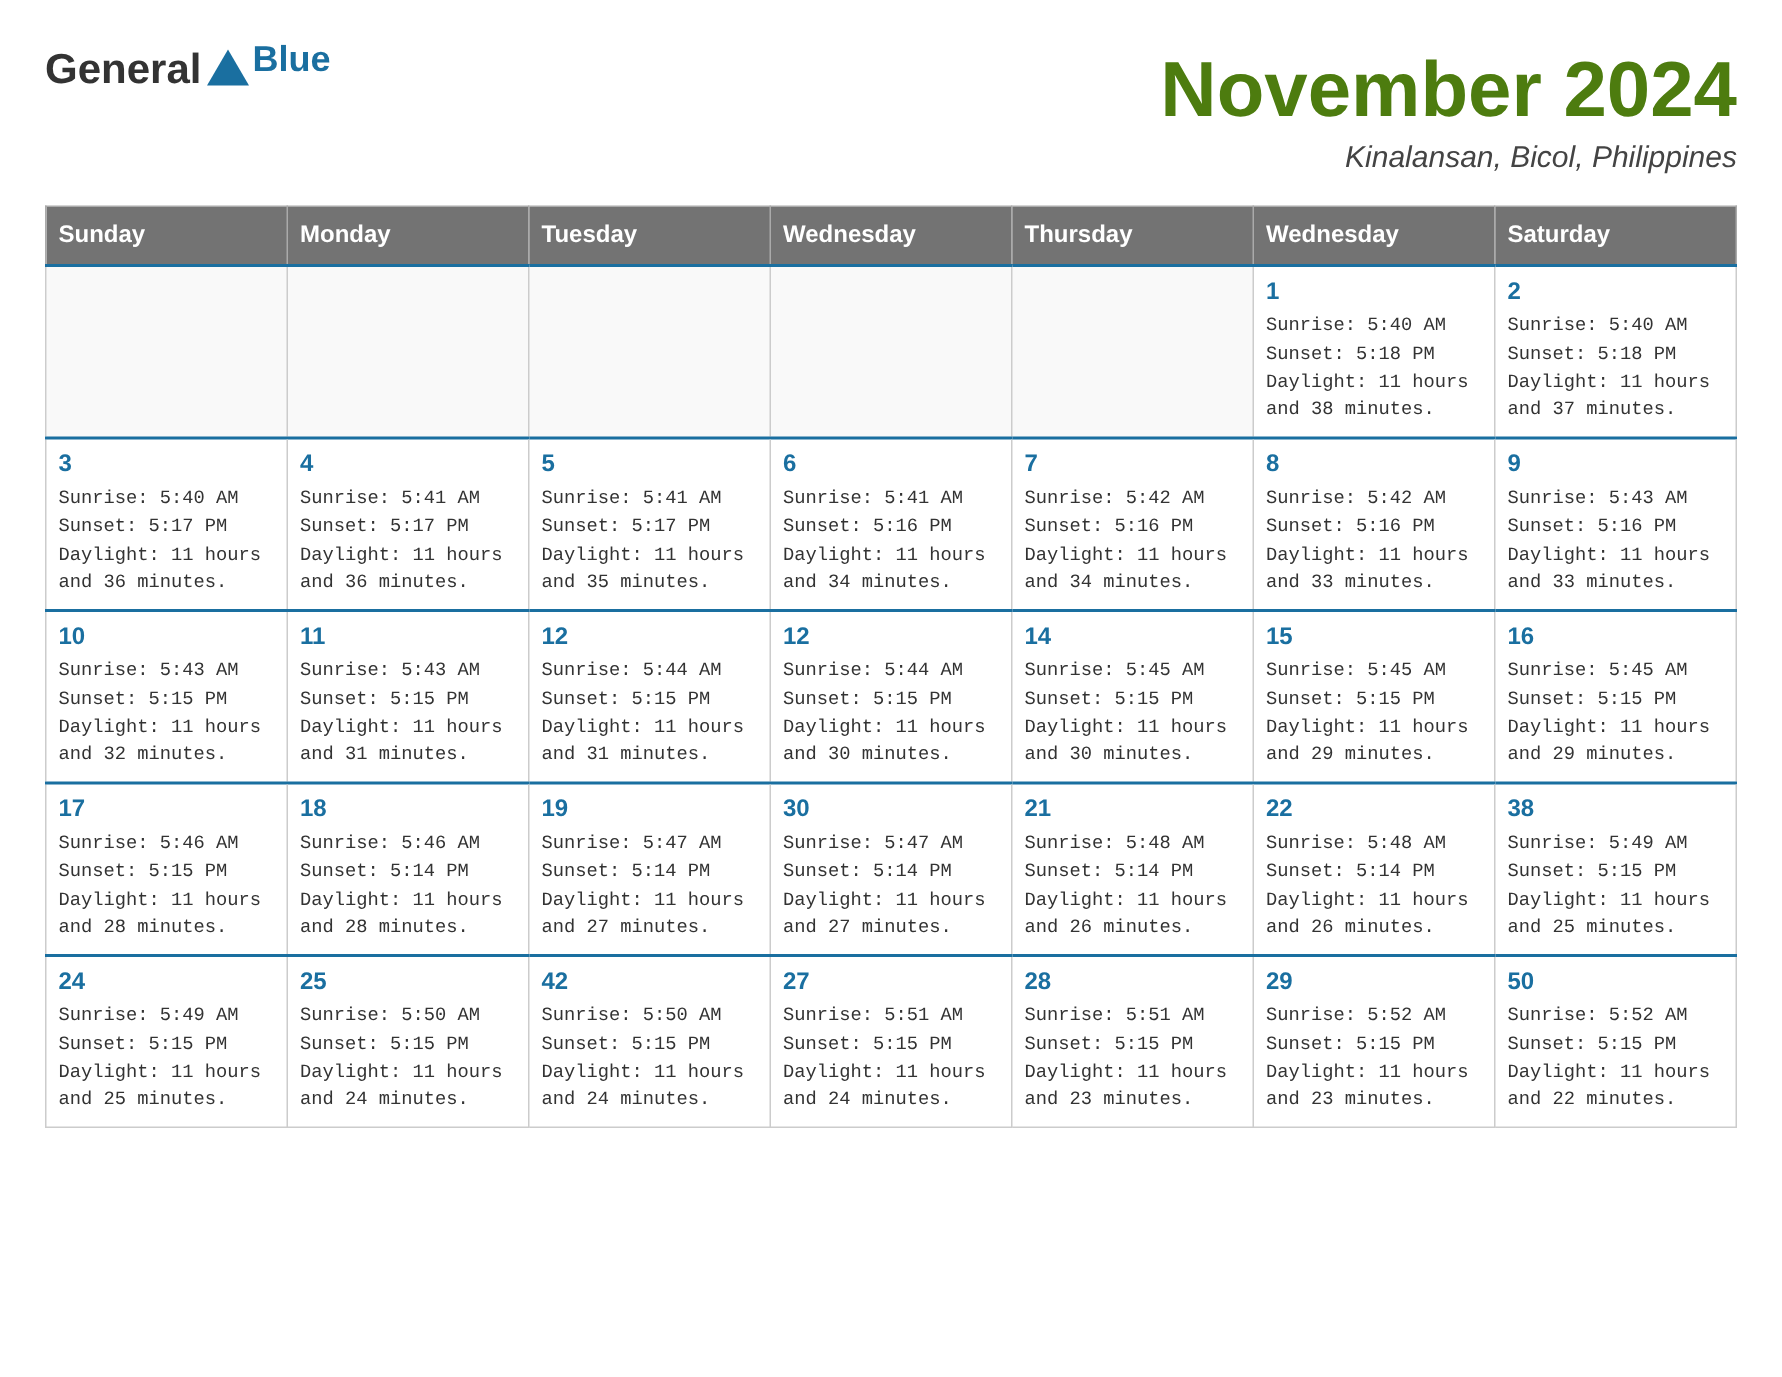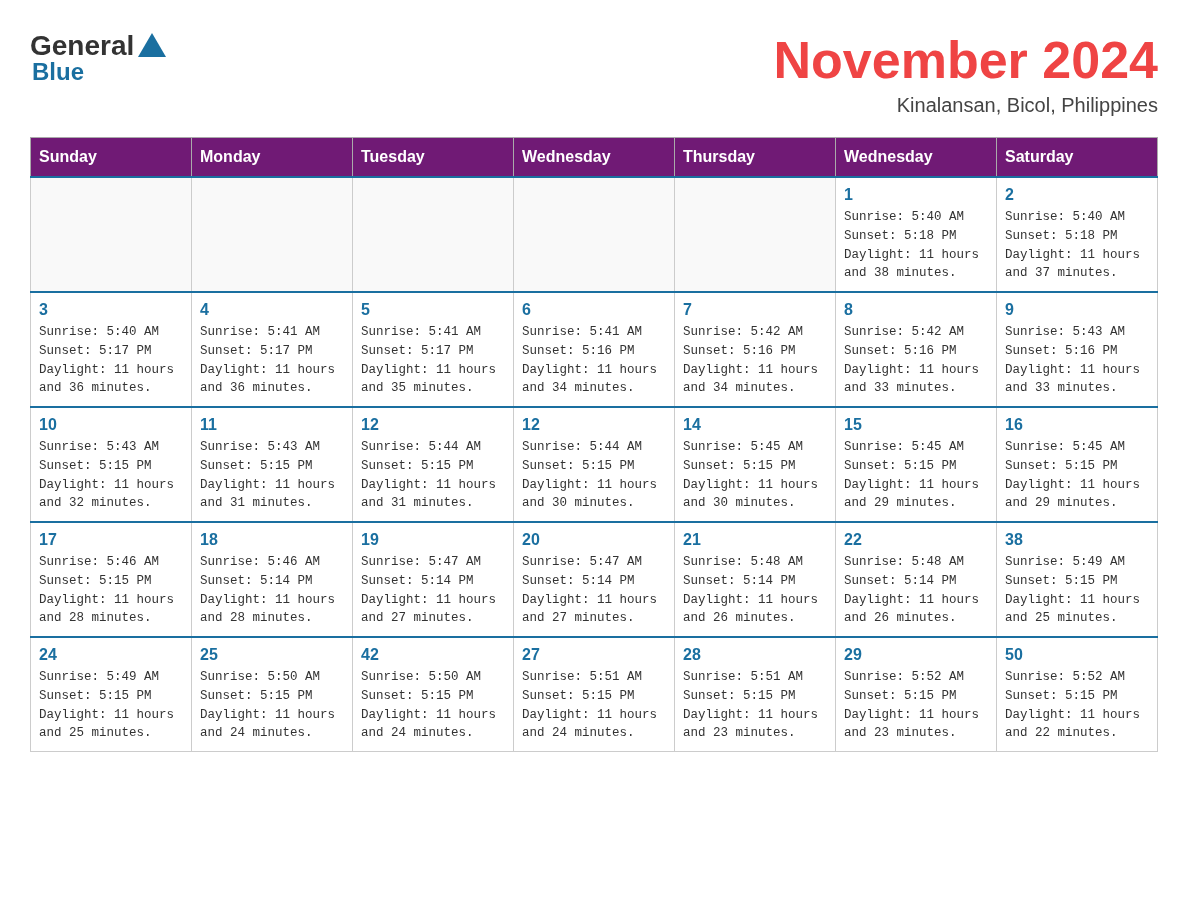--- a/index.html
+++ b/index.html
@@ -11,21 +11,21 @@
       min-height: 918px;
     }
     .header {
       display: flex;
       justify-content: space-between;
       align-items: flex-start;
       margin-bottom: 20px;
     }
     .logo {
       display: flex;
-      flex-direction: column;
+      flex-direction: row;
       align-items: flex-start;
     }
     .logo-top {
       display: flex;
       align-items: center;
     }
     .logo-general {
       font-size: 28px;
       font-weight: bold;
       color: #333;
@@ -45,34 +45,35 @@
       font-weight: bold;
       margin-top: -4px;
       margin-left: 2px;
     }
     .title-section {
       text-align: right;
     }
     .calendar-title {
       font-size: 52px;
       font-weight: bold;
-      color: #ef4444;
+      color: #4d7c0f;
     }
     .calendar-subtitle {
       font-size: 20px;
       color: #444;
       margin-top: 4px;
+      font-style: italic;
     }
     .calendar {
       width: 100%;
       border-collapse: collapse;
       border: 1px solid #aaa;
     }
     .calendar th {
-      background-color: #701a75;
+      background-color: #737373;
       color: #fff;
       font-size: 16px;
       font-weight: bold;
       padding: 10px 8px;
       text-align: left;
       border: 1px solid #aaa;
     }
     .calendar td {
       vertical-align: top;
       padding: 8px;
@@ -271,21 +272,21 @@
 and 28 minutes.</div>
         </td>
         <td>
           <div class="day-number">19</div>
           <div class="day-info" style="white-space: pre-line;">Sunrise: 5:47 AM
 Sunset: 5:14 PM
 Daylight: 11 hours
 and 27 minutes.</div>
         </td>
         <td>
-          <div class="day-number">20</div>
+          <div class="day-number">30</div>
           <div class="day-info" style="white-space: pre-line;">Sunrise: 5:47 AM
 Sunset: 5:14 PM
 Daylight: 11 hours
 and 27 minutes.</div>
         </td>
         <td>
           <div class="day-number">21</div>
           <div class="day-info" style="white-space: pre-line;">Sunrise: 5:48 AM
 Sunset: 5:14 PM
 Daylight: 11 hours

